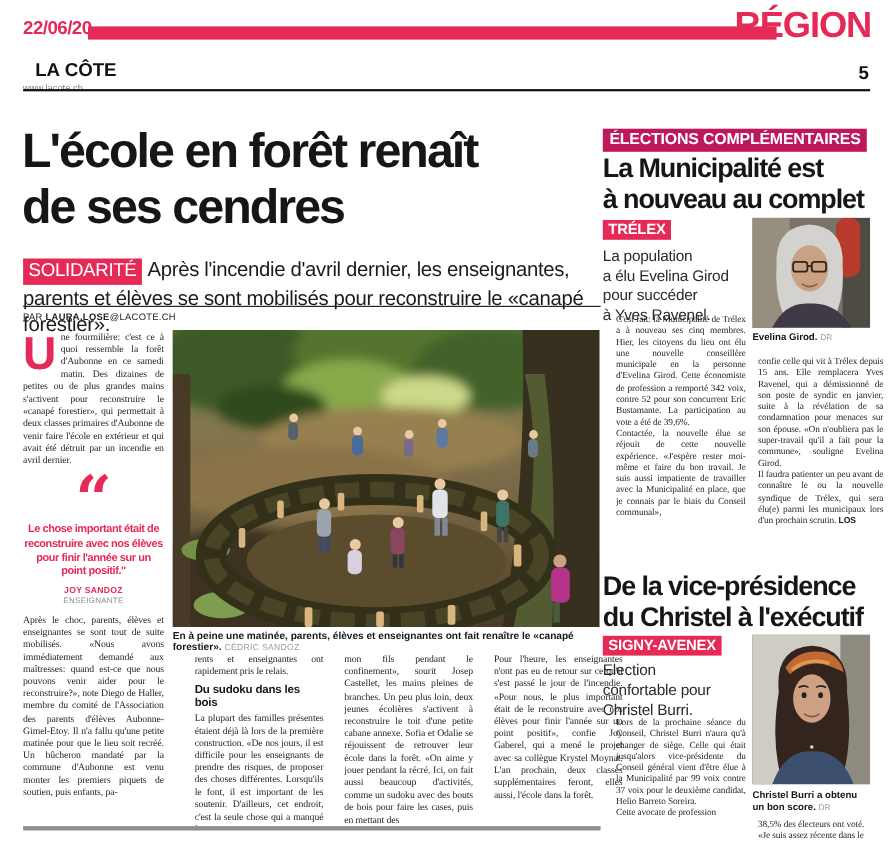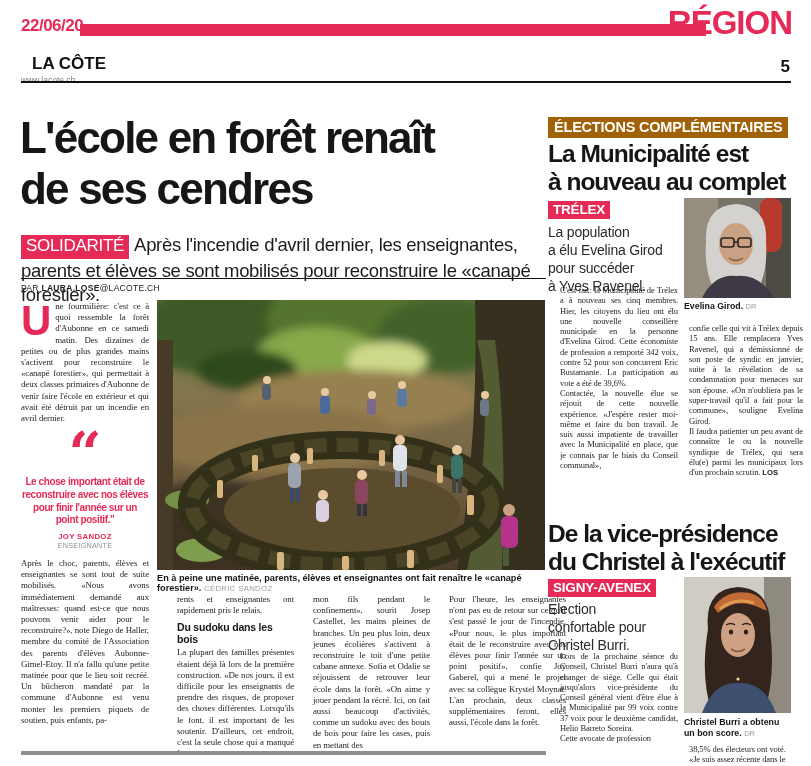--- a/index.html
+++ b/index.html
@@ -42,21 +42,21 @@
   .main-photo { left:157px; top:300px; width:388px; height:270px; overflow:hidden; background:#6b5a3e; }
   .main-caption { left:157px; top:573px; width:388px; font:700 9.2px "Liberation Sans",sans-serif; color:#161616; }
   .main-caption .credit { font-weight:400; font-size:7.8px; color:#9b9b9b; letter-spacing:0.3px; }
 
   .cols-row { left:157px; top:594px; width:389px; height:157px; overflow:hidden; display:flex; gap:19px;margin-left:20px; }
   .cols-row .col { width:117px; }
   .subhead { font:700 10.5px "Liberation Sans",sans-serif; color:#161616; margin:5px 0 2px 0; text-align:left; letter-spacing:-0.2px; }
   .bottom-divider { left:21px; top:751px; width:525px; height:4px; background:#8f8f8f; }
 
   
-  .sb-banner { left:548px; top:117px; display:inline-block; background:#a16207; color:#fff; font:700 14.5px "Liberation Sans",sans-serif; padding:2px 6px 3px 6px; letter-spacing:-0.2px; }
+  .sb-banner { left:548px; top:117px; display:inline-block; background:#be185d; color:#fff; font:700 14.5px "Liberation Sans",sans-serif; padding:2px 6px 3px 6px; letter-spacing:-0.2px; }
   .sb-h1 { left:548px; top:140px; width:244px; font:700 24.5px/1.16 "Liberation Sans",sans-serif; color:#161616; letter-spacing:-1px; white-space:pre-line; }
   .loc-tag { display:inline-block; background:#e62a57; color:#fff; font:700 13.5px "Liberation Sans",sans-serif; padding:1px 5px 2px 5px; letter-spacing:-0.2px; }
   .tag1 { left:548px; top:200px; }
   .lead { font:400 14px/1.28 "Liberation Sans",sans-serif; color:#2a2a2a; white-space:pre-line; letter-spacing:-0.2px; }
   .lead1 { left:548px; top:224px; width:132px; }
   .sb-body { font-size:8.5px; line-height:10.3px; text-align:justify; color:#1f1f1f; letter-spacing:-0.1px;margin-left:12px; }
   .a1col1 { left:548px; top:285px; width:118px; height:206px; overflow:hidden; }
   .a1col2 { left:677px; top:323px; width:114px; height:168px; overflow:hidden; }
   .sig { font:700 7.8px "Liberation Sans",sans-serif; color:#1a1a1a; }
 

